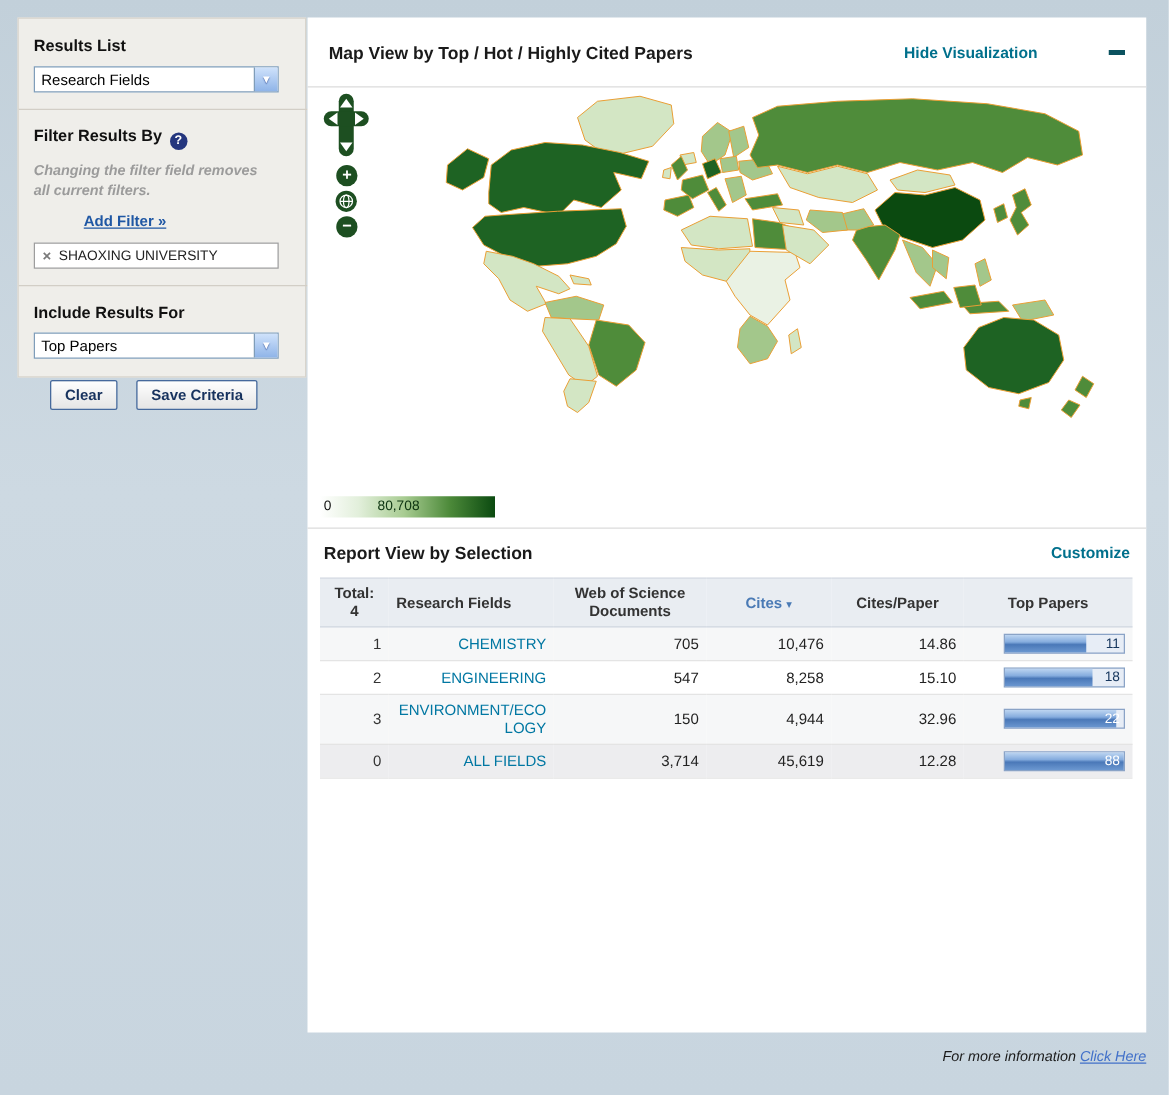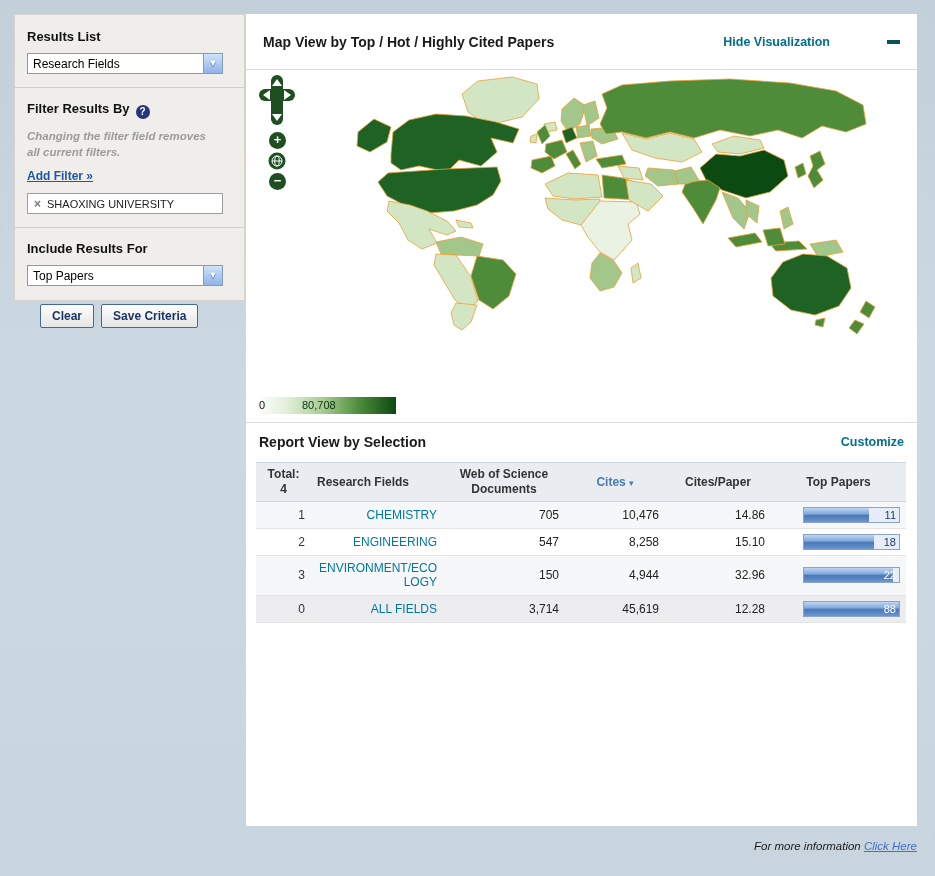--- a/index.html
+++ b/index.html
@@ -16,26 +16,26 @@
   .select{display:flex;height:21px;border:1px solid #7f9db9;background:#fff;width:196px;
     box-sizing:border-box;cursor:pointer;}
   .select .sel-text{flex:1;padding:3px 4px 0 5px;font-size:12px;color:#000;white-space:nowrap;overflow:hidden;}
   .select .sel-arrow{width:18px;background:linear-gradient(to bottom,#cfe2fb,#8fb4e8);
     border-left:1px solid #7f9db9;display:flex;align-items:center;justify-content:center;}
   .select .sel-arrow span{color:#fff;font-size:9px;line-height:1;text-shadow:0 1px 1px #33539c;}
   .divider{border:none;border-top:1px solid #d2cec6;margin:13px -12px;}
   .help-icon{display:inline-block;width:14px;height:14px;border-radius:50%;background:#24367e;
     color:#fff;font-size:10px;font-weight:bold;text-align:center;line-height:14px;margin-left:6px;vertical-align:-2px;cursor:pointer;}
   .filter-note{color:#9b9b9b;font-style:italic;font-weight:bold;font-size:11.5px;line-height:1.4;margin:2px 0 9px;}
-  .add-filter{color:var(--link-blue,#1f57a4);font-weight:bold;font-size:12px;text-decoration:underline;display:inline-block;margin-bottom:10px;}
+  .add-filter{color:var(--link-blue,#1f57a4);font-weight:bold;font-size:12px;text-decoration:underline;display:inline-block;margin-bottom:10px;margin-left:40px;}
   .chip{display:flex;align-items:center;gap:6px;border:1px solid #9d9d9d;background:#fff;height:21px;
     box-sizing:border-box;padding:0 6px;width:196px;}
   .chip .x{color:#7a7a7a;font-weight:bold;font-size:12px;line-height:1;cursor:pointer;}
   .chip .chip-label{font-size:11px;color:#222;}
-  .btn-row{position:absolute;left:40px;top:304px;display:flex;gap:7px;}
+  .btn-row{position:absolute;left:40px;top:304px;display:flex;gap:15px;}
   .btn{background:linear-gradient(to bottom,#fefefe,#e5e5e5);border:1px solid var(--btn-border,#46699c);
     border-radius:2px;color:#17325e;font-size:12px;font-weight:bold;padding:4px 11px;cursor:pointer;font-family:inherit;}
   
   .main{position:absolute;left:246px;top:14px;width:671px;height:812px;background:#fff;box-sizing:border-box;}
   .main-header{height:55px;display:flex;align-items:center;justify-content:space-between;padding:0 17px;border-bottom:1px solid #dcdcdc;}
   .panel-title{font-weight:bold;font-size:14px;color:#1a1a1a;}
   .teal-link{color:var(--accent-teal,#00708c);font-weight:bold;font-size:12.5px;text-decoration:none;display:inline-flex;align-items:center;gap:48px;}
   .minus-box{display:inline-block;width:13px;height:4px;background:#0b525f;margin-left:9px;}
   
   .map-region{position:relative;height:352px;border-bottom:1px solid #dcdcdc;}

